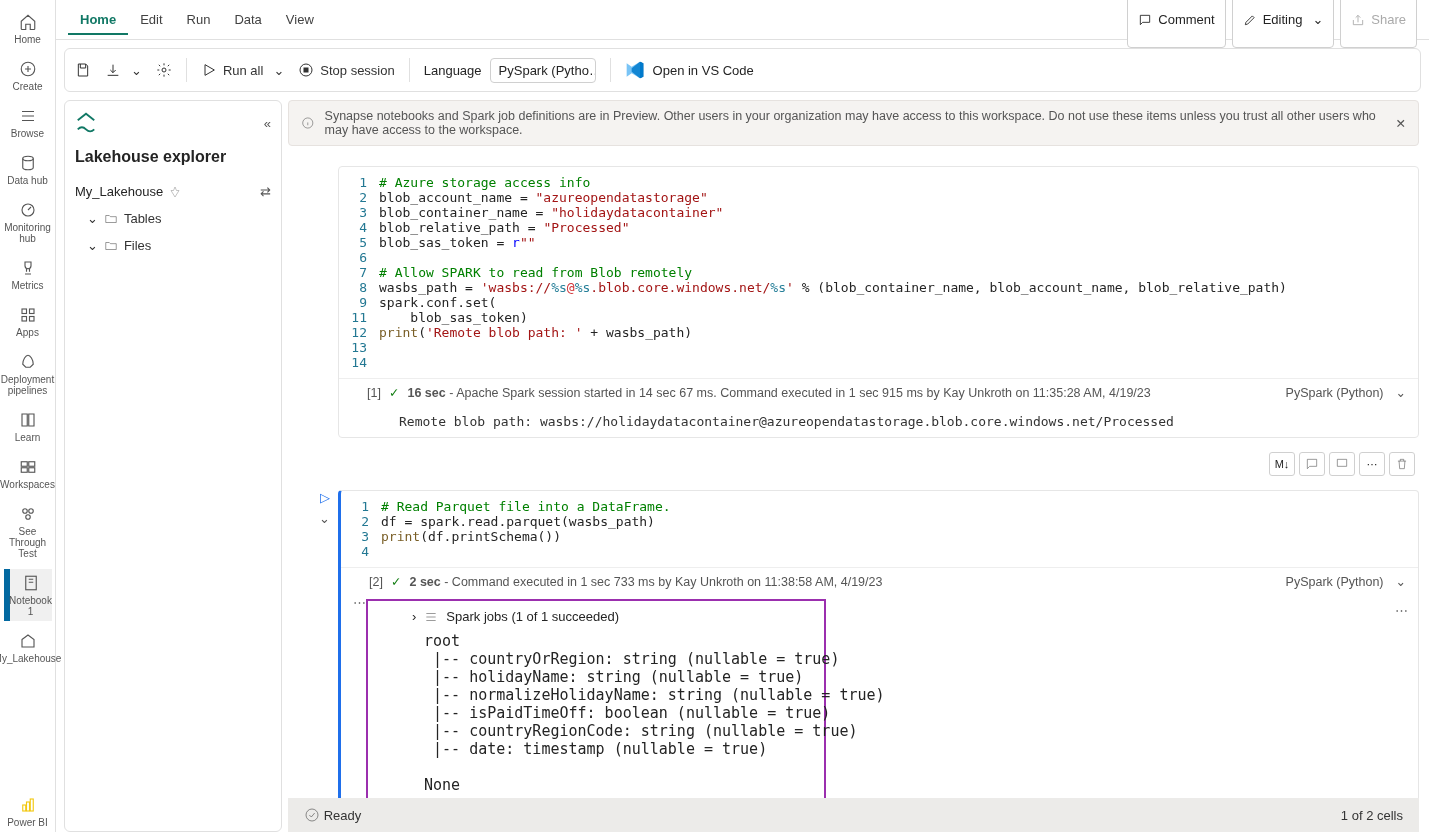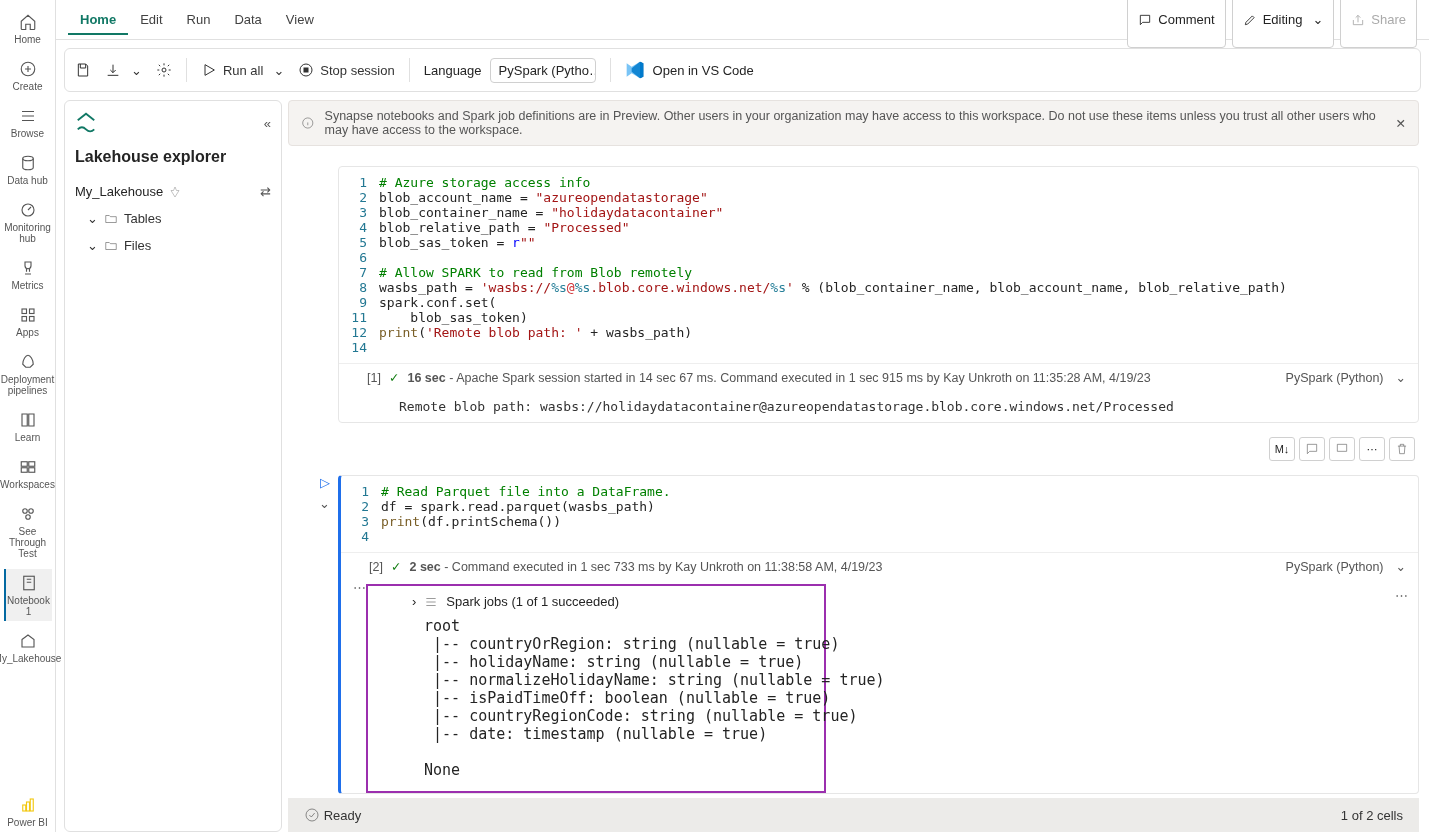--- a/index.html
+++ b/index.html
@@ -2,21 +2,21 @@
 <html><head>
 <meta charset="utf-8">
 <style>
 * { box-sizing: border-box; margin: 0; padding: 0; }
 body { font-family: "Segoe UI", sans-serif; font-size: 13px; color: #242424; background: #fff; width: 1429px; height: 832px; overflow: hidden; }
 .app { display: flex; height: 100%; }
 
 
 .rail { width: 56px; border-right: 1px solid #e0e0e0; display: flex; flex-direction: column; align-items: center; padding-top: 8px; gap: 6px; }
 .rail-item { width: 48px; display: flex; flex-direction: column; align-items: center; padding: 4px 0; cursor: pointer; font-size: 10px; color: #555; text-align: center; line-height: 11px; }
-.rail-item.active { border-left: 2px solid #0369a1; background: #f0f0f0; }
+.rail-item.active { border-left: 6px solid #0369a1; background: #f0f0f0; }
 .rail-ico { width: 20px; height: 20px; display: flex; align-items: center; justify-content: center; margin-bottom: 2px; color: #555; }
 .rail svg { width: 18px; height: 18px; stroke: currentColor; fill: none; stroke-width: 1.5; }
 .rail-item.pbi .rail-ico { color: #f2c811; }
 .rail-spacer { flex: 1; }
 
 
 .main { flex: 1; display: flex; flex-direction: column; }
 
 
 .tabs { display: flex; align-items: center; height: 40px; border-bottom: 1px solid #e0e0e0; padding: 0 12px; }
@@ -395,20 +395,24 @@
                     <div class="ln">9</div>
                     <div class="lt"><span>spark.conf.set(</span></div>
                   </div>
                   <div class="cl">
                     <div class="ln">11</div>
                     <div class="lt"><span>    blob_sas_token)</span></div>
                   </div>
                   <div class="cl">
                     <div class="ln">12</div>
                     <div class="lt"><span class="c-fn">print</span><span>(</span><span class="c-str">'Remote blob path: '</span><span> + wasbs_path)</span></div>
+                  </div>
+                  <div class="cl">
+                    <div class="ln">13</div>
+                    <div class="lt"></div>
                   </div>
                   <div class="cl">
                     <div class="ln">14</div>
                     <div class="lt"></div>
                   </div>
                 </div>
               <div class="status">
                 <span class="idx">[1]</span>
                 <span class="chk">✓</span>
                 <span><b>16 sec</b><span> - Apache Spark session started in 14 sec 67 ms. Command executed in 1 sec 915 ms by Kay Unkroth on 11:35:28 AM, 4/19/23</span></span>

